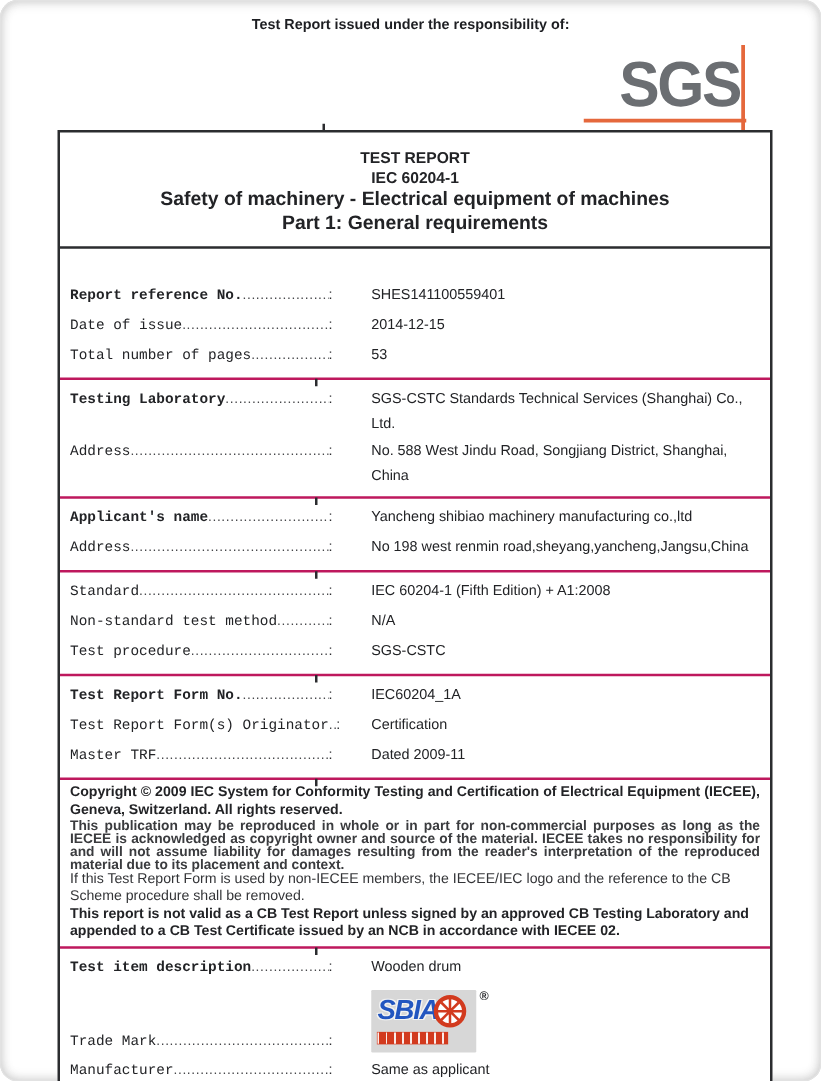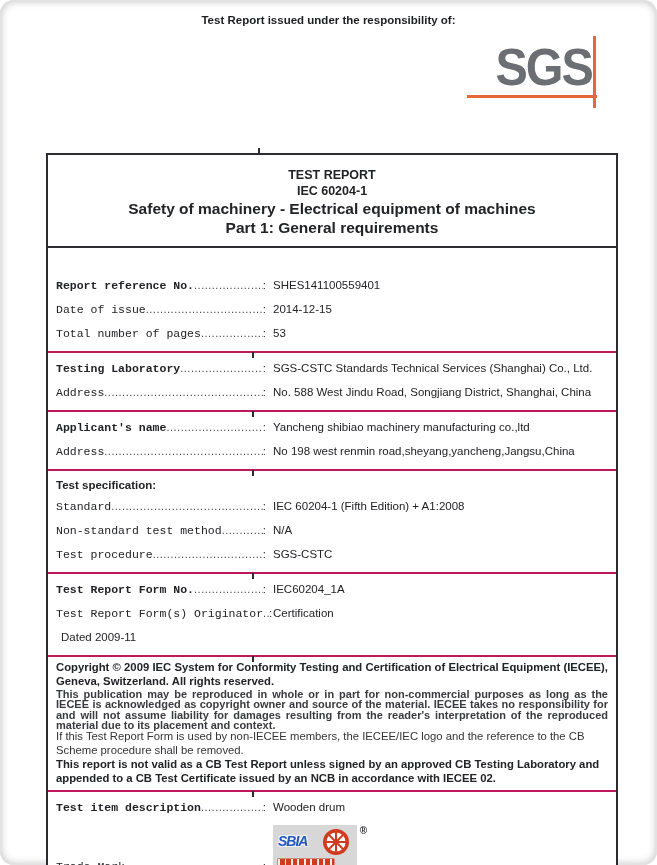--- a/index.html
+++ b/index.html
@@ -7,21 +7,21 @@
 
   .card{
     width:657px;height:865px;position:relative;overflow:hidden;background:#fff;
     border-radius:14px;
     box-shadow: inset 0 0 0 1px #e2e2e2, inset 0 3px 9px rgba(0,0,0,.10), inset 0 -3px 9px rgba(0,0,0,.09),
                 inset 3px 0 9px rgba(0,0,0,.06), inset -3px 0 9px rgba(0,0,0,.06);
   }
   .page{position:absolute;inset:0;}
 
   
-  .header-area{position:relative;height:153px;}
+  .header-area{position:relative;height:104px;}
   .header-note{position:absolute;left:0;right:0;top:14px;text-align:center;
     font-size:11.5px;font-weight:bold;color:#1d1e22;}
   .sgs-text{position:absolute;left:465px;top:42px;width:127px;text-align:right;
     font-size:51px;font-weight:bold;color:#6b6e72;line-height:1;letter-spacing:-2px;
     transform:scaleX(.95);transform-origin:right;}
   .sgs-underline{position:absolute;left:467px;top:95px;width:130px;height:3px;background:#e5683c;}
   .sgs-crossline{position:absolute;left:593px;top:36px;width:3px;height:72px;background:#e5683c;}
 
   
   .report-table{
@@ -44,32 +44,32 @@
 
   .row{display:flex;align-items:baseline;min-height:22px;padding:1px 0;}
   .row.tall{min-height:56px;align-items:flex-end;}
   .cell-label{width:212px;flex:none;display:flex;align-items:baseline;padding-left:2px;box-sizing:border-box;}
   .lbl{font-size:11.5px;line-height:20px;white-space:nowrap;font-family:Liberation Mono, monospace;}
   .lbl.bold{font-weight:bold;}
   .dots{flex:1 1 auto;overflow:hidden;white-space:nowrap;min-width:6px;color:#46474a;font-size:11px;}
   .dots::after{content:"....................................................................";letter-spacing:.5px;}
   .colon{color:#2c2d30;font-size:11.5px;}
   .colon::after{content:":";}
-  .cell-value{flex:1;font-size:11.5px;line-height:20px;padding-left:7px;}
+  .cell-value{flex:1;font-size:11.5px;line-height:20px;padding-left:7px;margin-left:24px;}
 
   
   .cp-p{margin:0;padding:0 2px;}
   .cp-bold{font-size:11.3px;font-weight:bold;line-height:13.5px;text-align:justify;}
   .cp-small{font-size:11px;line-height:10.3px;text-align:justify;color:#3a3b3e;margin-top:1px;font-weight:bold;}
   .cp-normal{font-size:11.3px;line-height:13.5px;color:#333437;}
   .cp-tail{font-size:11.3px;font-weight:bold;line-height:13.5px;margin-top:1px;}
 
   
   .tm-logo{width:84px;height:50px;background:#d7d7d7;position:relative;margin:3px 0 2px;border-radius:1px;}
-  .tm-name{position:absolute;left:5px;top:6px;font-size:14px;font-weight:bold;font-style:italic;
+  .tm-name{position:absolute;left:5px;top:6px;font-size:22px;font-weight:bold;font-style:italic;
     color:#2356c0;letter-spacing:-1px;
     text-shadow:-1px -1px 0 #f2f2f2,1px -1px 0 #f2f2f2,-1px 1px 0 #f2f2f2,1px 1px 0 #f2f2f2;}
   .tm-wheel{position:absolute;right:7px;top:3px;width:28px;height:28px;}
   .tm-band{position:absolute;left:5px;bottom:7px;width:56px;height:9px;background:#d23a1e;
     background-image:repeating-linear-gradient(90deg, rgba(255,255,255,.9) 0 1.5px, rgba(255,255,255,0) 1.5px 6.5px);
     box-shadow:0 0 0 .5px #d23a1e;}
   .tm-reg{position:absolute;top:-4px;right:-10px;font-size:10px;color:#2a2b2e;font-style:normal;font-weight:bold;}
 </style>
 </head>
 <body>
@@ -153,21 +153,20 @@
             <div class="row">
               <div class="cell-label">
                 <span class="lbl">Address</span>
                 <span class="dots"></span>
                 <span class="colon"></span>
               </div>
               <div class="cell-value"><span>No 198 west renmin road,sheyang,yancheng,Jangsu,China</span></div>
             </div>
           </div>
           <div class="section bordered">
-            <div class="sec-heading">Test specification:</div>
             <div class="row">
               <div class="cell-label">
                 <span class="lbl">Standard</span>
                 <span class="dots"></span>
                 <span class="colon"></span>
               </div>
               <div class="cell-value"><span>IEC 60204-1 (Fifth Edition) + A1:2008</span></div>
             </div>
             <div class="row">
               <div class="cell-label">
@@ -197,20 +196,25 @@
             </div>
             <div class="row">
               <div class="cell-label">
                 <span class="lbl">Test Report Form(s) Originator</span>
                 <span class="dots"></span>
                 <span class="colon"></span>
               </div>
               <div class="cell-value"><span>Certification</span></div>
             </div>
             <div class="row">
+              <div class="cell-label">
+                <span class="lbl">Master TRF</span>
+                <span class="dots"></span>
+                <span class="colon"></span>
+              </div>
               <div class="cell-value"><span>Dated 2009-11</span></div>
             </div>
           </div>
           <div class="section bordered">
             <p class="cp-p cp-bold">Copyright © 2009 IEC System for Conformity Testing and Certification of Electrical Equipment (IECEE), Geneva, Switzerland. All rights reserved.</p>
             <p class="cp-p cp-small">This publication may be reproduced in whole or in part for non-commercial purposes as long as the IECEE is acknowledged as copyright owner and source of the material. IECEE takes no responsibility for and will not assume liability for damages resulting from the reader's interpretation of the reproduced material due to its placement and context.</p>
             <p class="cp-p cp-normal">If this Test Report Form is used by non-IECEE members, the IECEE/IEC logo and the reference to the CB Scheme procedure shall be removed.</p>
             <p class="cp-p cp-tail">This report is not valid as a CB Test Report unless signed by an approved CB Testing Laboratory and appended to a CB Test Certificate issued by an NCB in accordance with IECEE 02.</p>
           </div>
           <div class="section bordered">

